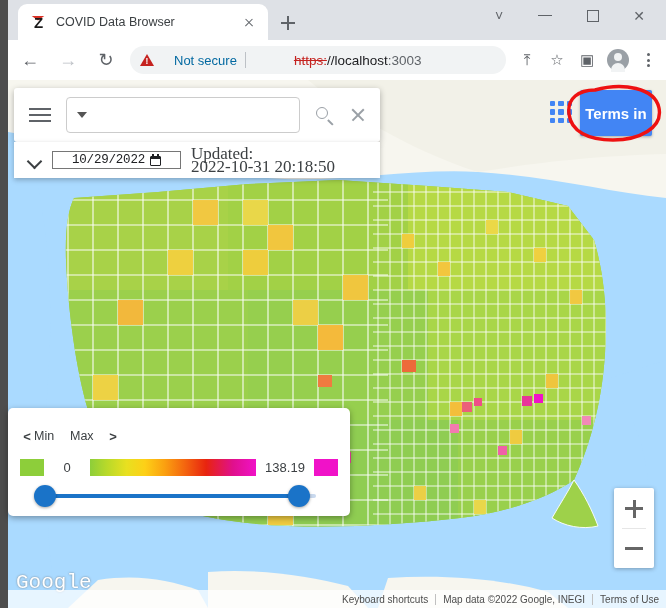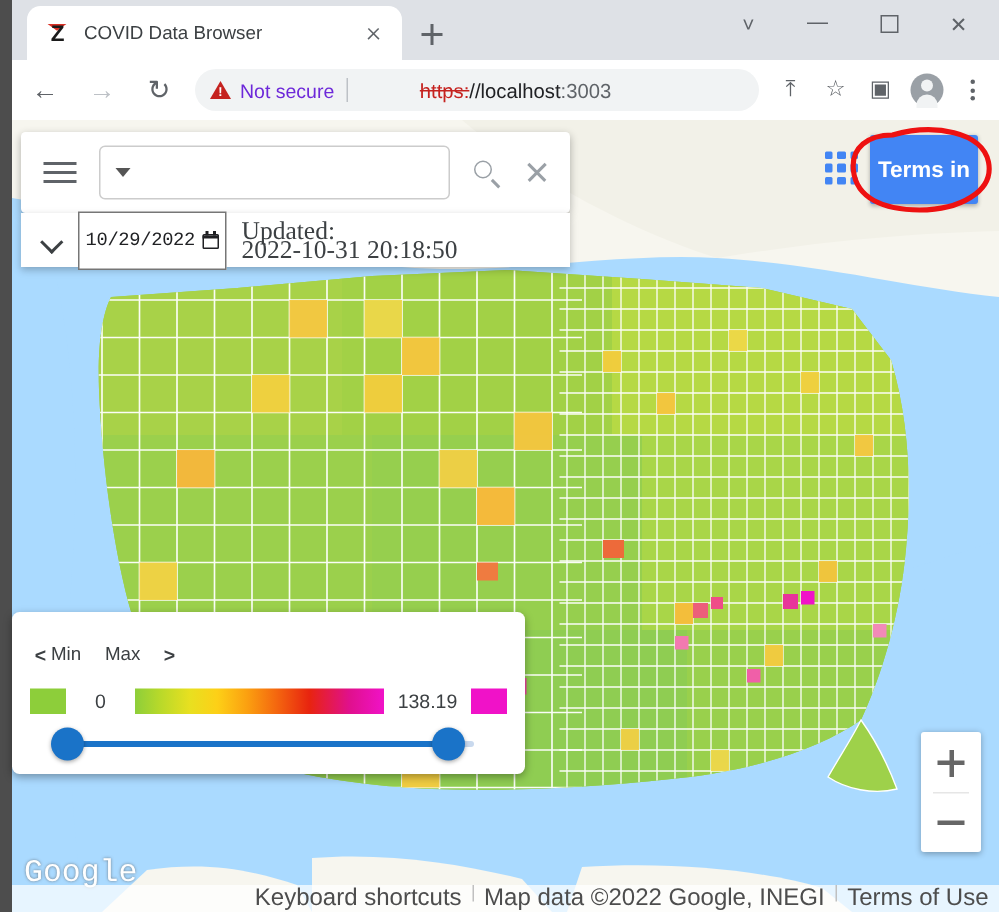--- a/index.html
+++ b/index.html
@@ -92,21 +92,21 @@
   .warn-tri {
     width: 0; height: 0; flex: none;
     border-left: 7px solid transparent; border-right: 7px solid transparent;
     border-bottom: 12px solid #c5221f; position: relative; margin-right: 6px;
   }
   .warn-tri::after {
     content: "!"; position: absolute; left: -2.2px; top: 1.5px; width: 4.4px;
     font-size: 8.5px; font-weight: bold; color: #ffffff; text-align: center;
     line-height: 10px; font-family: "Liberation Sans", sans-serif;
   }
-  .notsecure { font-size: 13px; color: #6d28d9; white-space: nowrap; }
+  .notsecure { font-size: 13px; color: #0369a1; white-space: nowrap; margin-left: 14px; }
   .omni-sep { width: 1px; height: 16px; background: #bdc1c6; margin: 0 8px; flex: none; }
   .url { font-size: 13.5px; color: #202124; white-space: nowrap; }
   .url .scheme { color: #c5221f; text-decoration: line-through; padding-left: 40px; }
   .url .host { color: #202124; }
   .url .port { color: #5f6368; }
   .tb-icon { width: 30px; height: 30px; flex: none; position: relative; }
   .tb-icon span { position: absolute; inset: 0; text-align: center;
     line-height: 30px; font-size: 15px; color: #5f6368; }
   .avatar {
     width: 22px; height: 22px; border-radius: 50%; background: #9aa0a6;
@@ -135,22 +135,22 @@
   .map-svg { position: absolute; left: 0; top: 0; width: 658px; height: 528px; }
 
   
   .g-logo {
     position: absolute; left: 8px; bottom: 14px; font-size: 21px;
     font-family: Liberation Mono, monospace; letter-spacing: 0px;
     color: #ffffff; text-shadow: 0 0 2px rgba(80,80,80,.7); font-weight: normal;
   }
   .attrib-bar {
     position: absolute; left: 0; right: 0; bottom: 0; height: 18px;
-    background: rgba(255,255,255,.72); display: flex; align-items: flex-start;
-    justify-content: flex-end; font-size: 16px; color: #4d4d4d;
+    background: rgba(255,255,255,.72); display: flex; align-items: center;
+    justify-content: flex-end; font-size: 10px; color: #4d4d4d;
   }
   .attrib-bar span { padding: 0 7px; white-space: nowrap; }
   .attrib-sep { width: 1px; height: 11px; background: #c0c0c0; }
 
   
   .zoomctl {
     position: absolute; right: 12px; bottom: 40px; width: 40px; height: 80px;
     background: #ffffff; border-radius: 2px;
     box-shadow: 0 1px 4px rgba(0,0,0,.3);
   }
@@ -207,22 +207,22 @@
     background: #ffffff; box-shadow: 0 2px 5px rgba(0,0,0,.25);
     display: flex; align-items: center; padding: 0 8px;
   }
   .chev-down { width: 26px; height: 26px; position: relative; flex: none; }
   .chev-down::before {
     content: ""; position: absolute; left: 7px; top: 9px; width: 9px; height: 9px;
     border-right: 2px solid #3c4043; border-bottom: 2px solid #3c4043;
     transform: rotate(45deg);
   }
   .date-input {
-    height: 39px; border: 1px solid #767676; display: flex; align-items: center;
-    padding: 0 4px; margin-left: 4px; flex: none; background: #ffffff;
+    height: 18px; border: 1px solid #767676; display: flex; align-items: center;
+    padding: 0 19px; margin-left: 4px; flex: none; background: #ffffff;
   }
   .date-text {
     font-family: "Liberation Mono", monospace; font-size: 12.5px; color: #202124;
     letter-spacing: -0.2px;
   }
   .cal-ico {
     width: 11px; height: 12px; margin-left: 5px; position: relative; flex: none;
   }
   .cal-ico .body { position: absolute; left: 0; top: 2px; width: 11px; height: 10px;
     border: 1.6px solid #202124; border-radius: 1px; }

